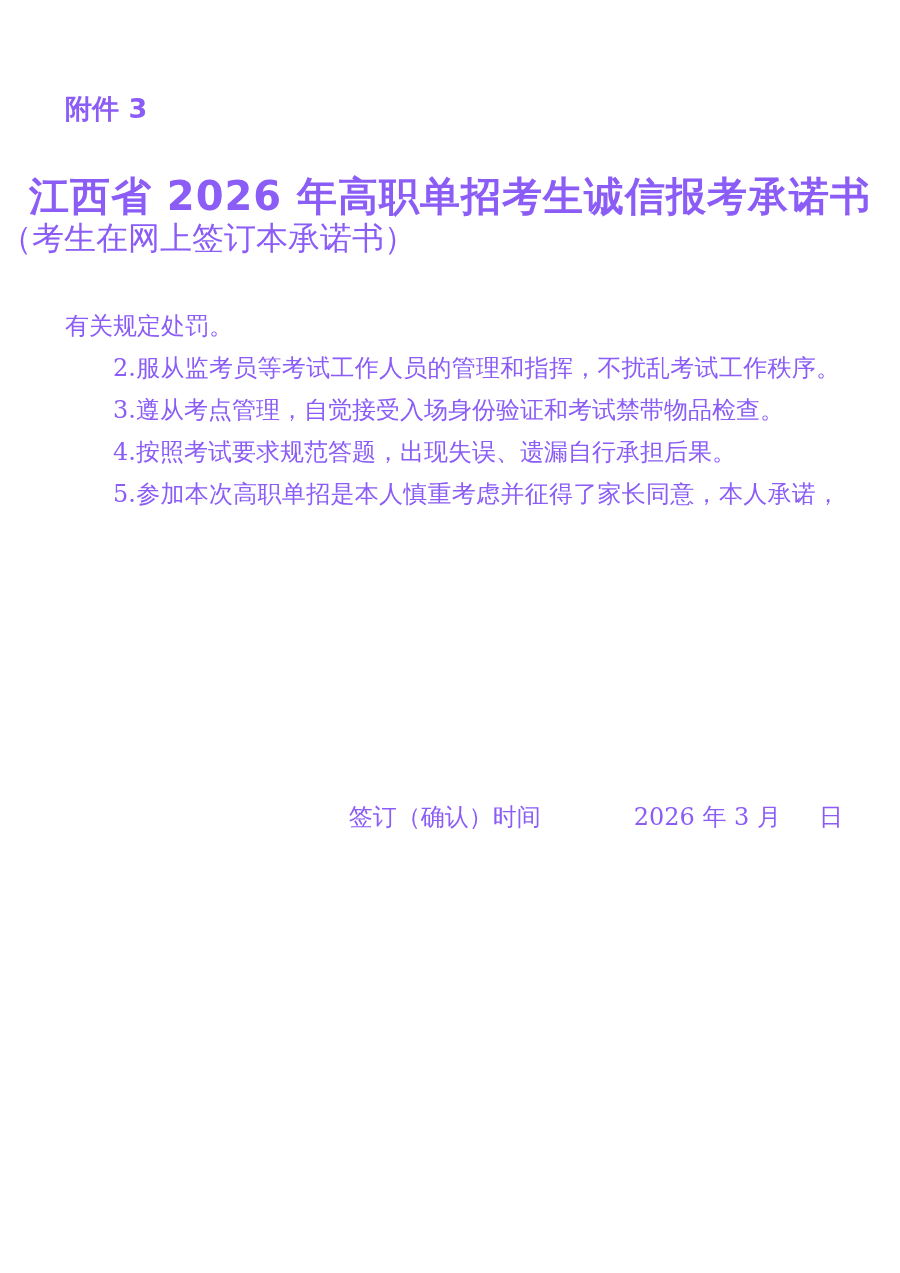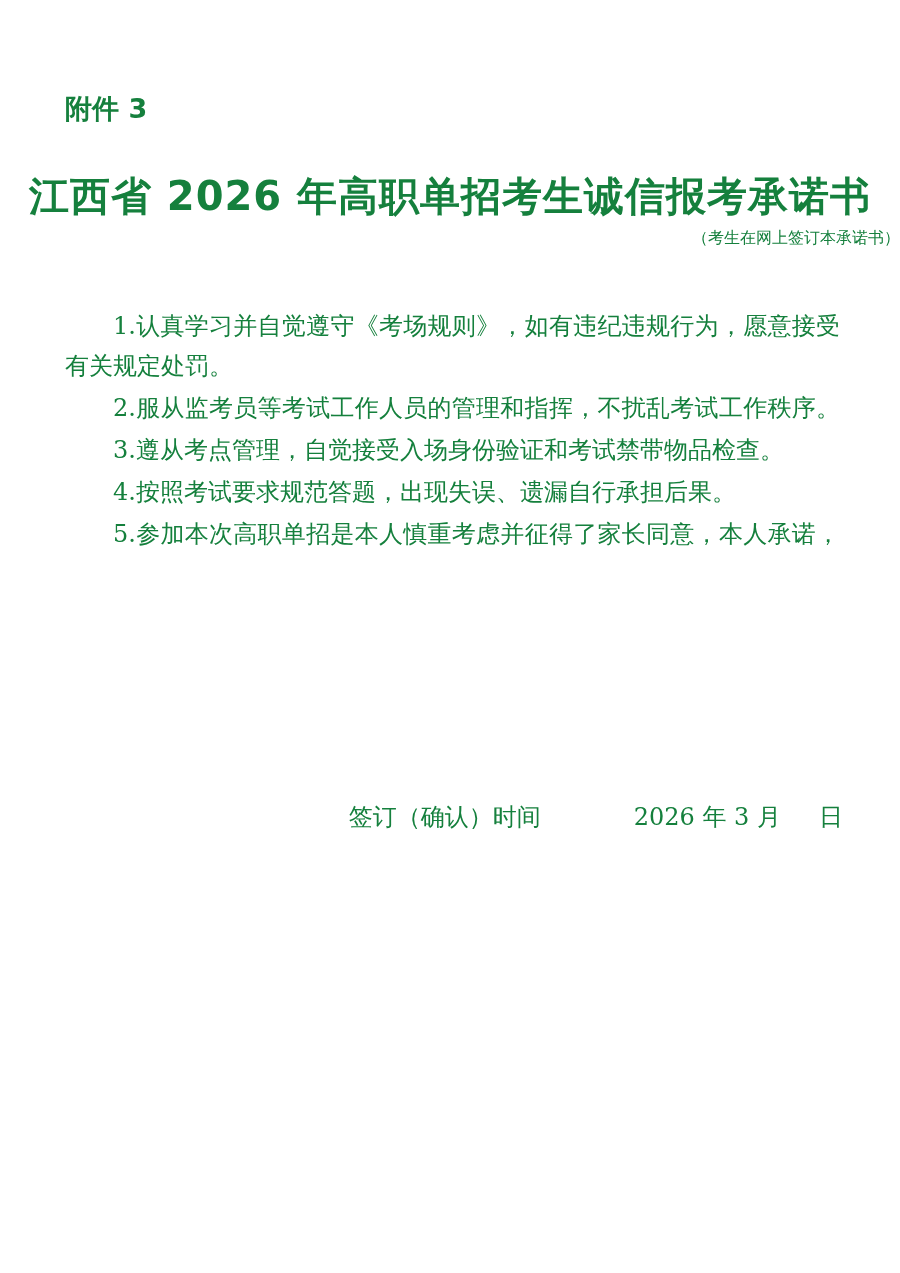--- a/index.html
+++ b/index.html
@@ -5,21 +5,21 @@
   html, body {
     margin: 0;
     padding: 0;
     background: #ffffff;
   }
   .page {
     position: relative;
     width: 900px;
     height: 1273px;
     background: #ffffff;
-    color: #15803d;
+    color: #8b5cf6;
     font-family: "DejaVu Serif", serif;
     overflow: hidden;
   }
   .attachment {
     position: absolute;
     left: 65px;
     top: 93px;
     font-family: "DejaVu Sans", sans-serif;
     font-weight: 700;
     font-size: 27px;
@@ -35,22 +35,22 @@
     font-weight: 700;
     font-size: 40px;
     line-height: 36px;
     letter-spacing: 1px;
   }
   .doc-subtitle {
     position: absolute;
     left: 0;
     right: 0;
     top: 222px;
-    text-align: right;
-    font-size: 16px;
+    text-align: left;
+    font-size: 32px;
     line-height: 32px;
   }
   .doc-body {
     position: absolute;
     left: 65px;
     top: 306px;
     width: 775px;
     font-size: 24px;
   }
   .para {
@@ -86,21 +86,20 @@
 <div class="page">
 
   <div class="attachment">附件 3</div>
 
   <div class="doc-title">江西省 2026 年高职单招考生诚信报考承诺书</div>
 
   <div class="doc-subtitle">（考生在网上签订本承诺书）</div>
 
   <div class="doc-body">
       <div class="para">
-        <div class="bline fill indent">1.认真学习并自觉遵守《考场规则》，如有违纪违规行为，愿意接受</div>
         <div class="bline">有关规定处罚。</div>
       </div>
       <div class="para">
         <div class="bline fill indent">2.服从监考员等考试工作人员的管理和指挥，不扰乱考试工作秩序。</div>
       </div>
       <div class="para">
         <div class="bline indent">3.遵从考点管理，自觉接受入场身份验证和考试禁带物品检查。</div>
       </div>
       <div class="para">
         <div class="bline indent">4.按照考试要求规范答题，出现失误、遗漏自行承担后果。</div>

